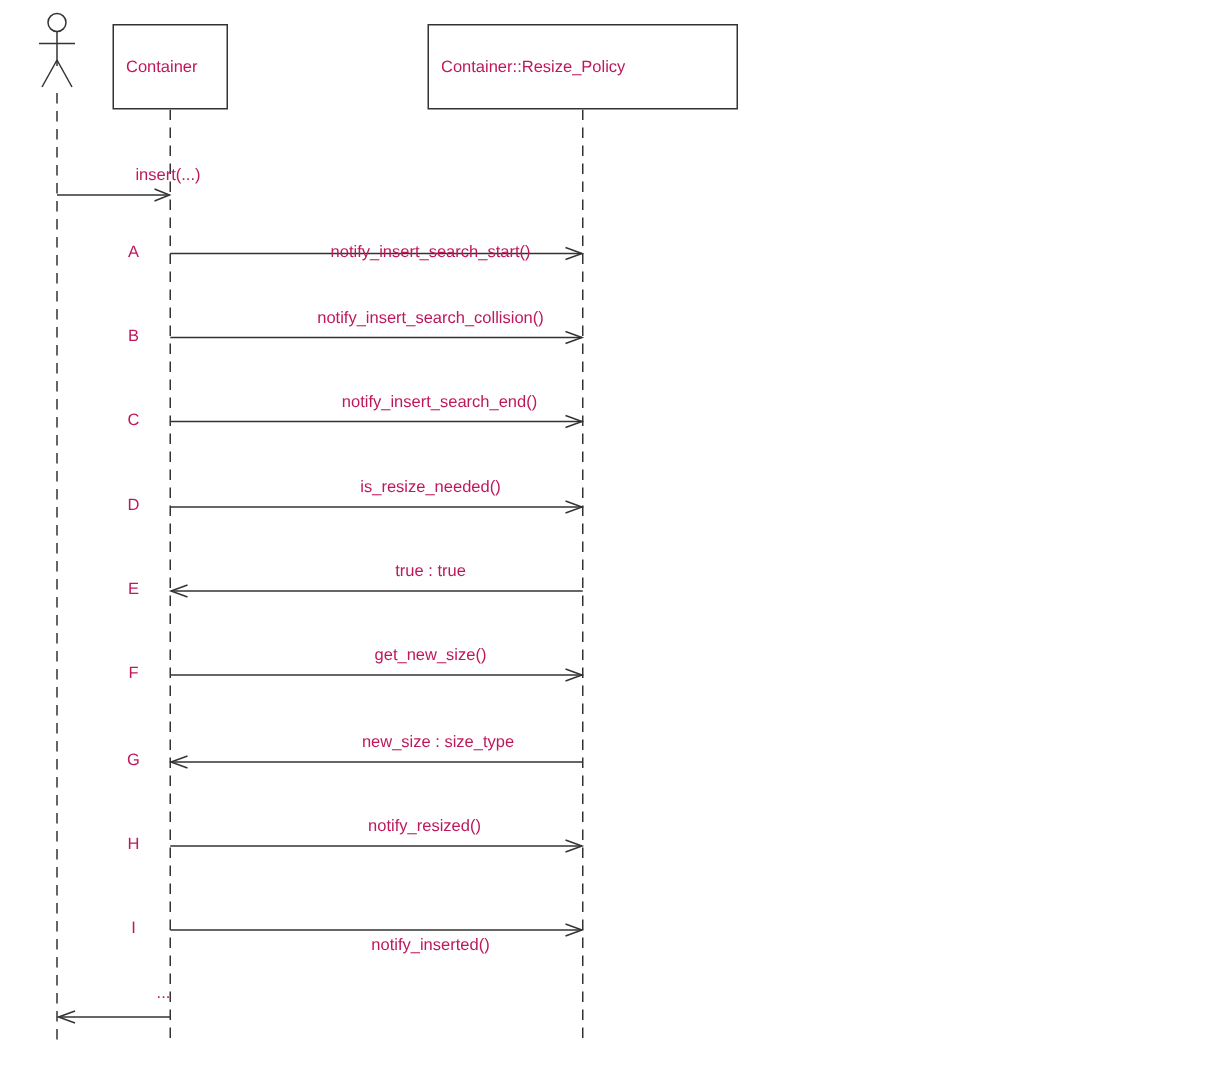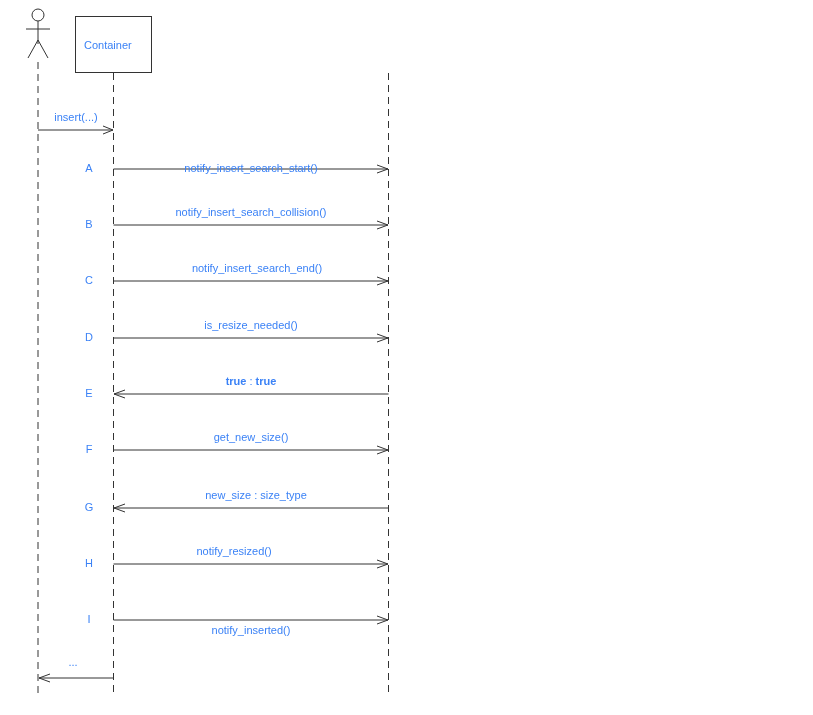--- a/index.html
+++ b/index.html
@@ -1,38 +1,38 @@
 <!DOCTYPE html>
 <html><head>
 <meta charset="utf-8">
 <style>
   html,body{margin:0;padding:0;background:#fff;}
   .canvas{
     position:relative;width:655px;height:715px;background:#ffffff;
-    font-family:"Liberation Sans",sans-serif;color:#3b82f6;overflow:hidden;
+    font-family:"Liberation Sans",sans-serif;color:#be185d;overflow:hidden;
   }
   .canvas svg{position:absolute;left:0;top:0;}
   .canvas svg line, .canvas svg polyline, .canvas svg circle{
     stroke:#333333;stroke-width:1;fill:none;
   }
   .canvas svg .dash{stroke-dasharray:7 5;}
   .obj-box{
     position:absolute;box-sizing:border-box;border:1px solid #333333;
     background:#ffffff;display:flex;align-items:center;
     font-size:11px;padding-left:8px;white-space:nowrap;
   }
   .label{
     position:absolute;font-size:11px;line-height:13px;
-    transform:translateX(-50%);white-space:nowrap;
+    transform:translateX(-50%);white-space:nowrap;margin-left:36px;
   }
   .msg-id{
     position:absolute;font-size:11px;line-height:13px;
     transform:translateX(-50%);white-space:nowrap;
   }
-  .label b{font-weight:bold;}
+  .label b{font-weight:normal;}
 </style>
 </head>
 <body>
 
 <div class="canvas">
 
   <svg width="813" height="715" viewBox="0 0 813 715">
 
     <g>
       <circle cx="38" cy="15" r="6"></circle>
@@ -88,30 +88,33 @@
     </g>
     <g>
       <line x1="113.5" y1="678" x2="39" y2="678"></line>
       <polyline points="50,674 39,678 50,682"></polyline>
     </g>
   </svg>
 
   <div class="obj-box" style="left:75px;top:16px;width:77px;height:57px">
     <span>Container</span>
   </div>
+  <div class="obj-box" style="left:285px;top:16px;width:207px;height:57px">
+    <span>Container::Resize_Policy</span>
+  </div>
 
   <span class="label" style="left:76px;top:111px">insert(...)</span>
   <span class="label" style="left:251px;top:162px">notify_insert_search_start()</span>
   <span class="label" style="left:251px;top:206px">notify_insert_search_collision()</span>
   <span class="label" style="left:257px;top:262px">notify_insert_search_end()</span>
   <span class="label" style="left:251px;top:319px">is_resize_needed()</span>
   <span class="label" style="left:251px;top:375px"><b>true</b><span> : </span><b>true</b></span>
   <span class="label" style="left:251px;top:431px">get_new_size()</span>
   <span class="label" style="left:256px;top:489px">new_size : size_type</span>
-  <span class="label" style="left:234px;top:545px">notify_resized()</span>
+  <span class="label" style="left:247px;top:545px">notify_resized()</span>
   <span class="label" style="left:251px;top:624px">notify_inserted()</span>
   <span class="label" style="left:73px;top:656px">...</span>
 
   <span class="msg-id" style="left:89px;top:162px">A</span>
   <span class="msg-id" style="left:89px;top:218px">B</span>
   <span class="msg-id" style="left:89px;top:274px">C</span>
   <span class="msg-id" style="left:89px;top:331px">D</span>
   <span class="msg-id" style="left:89px;top:387px">E</span>
   <span class="msg-id" style="left:89px;top:443px">F</span>
   <span class="msg-id" style="left:89px;top:501px">G</span>

